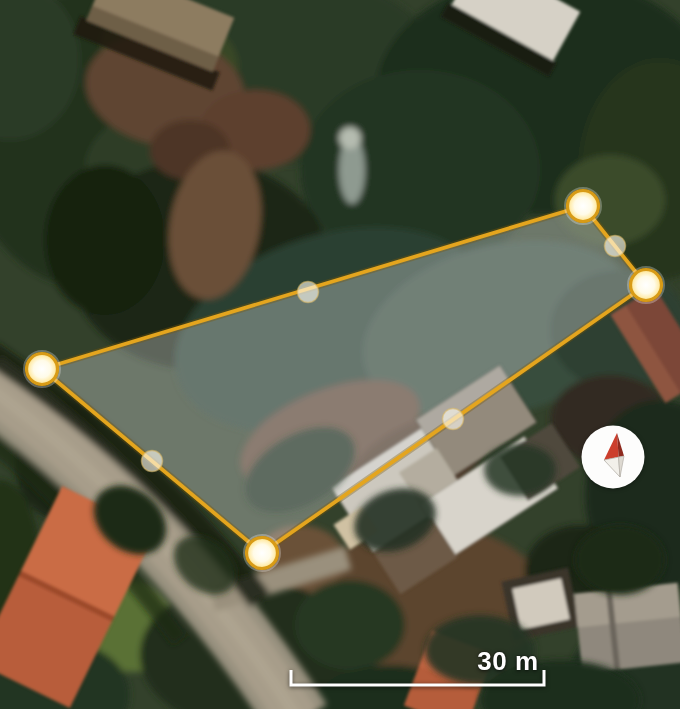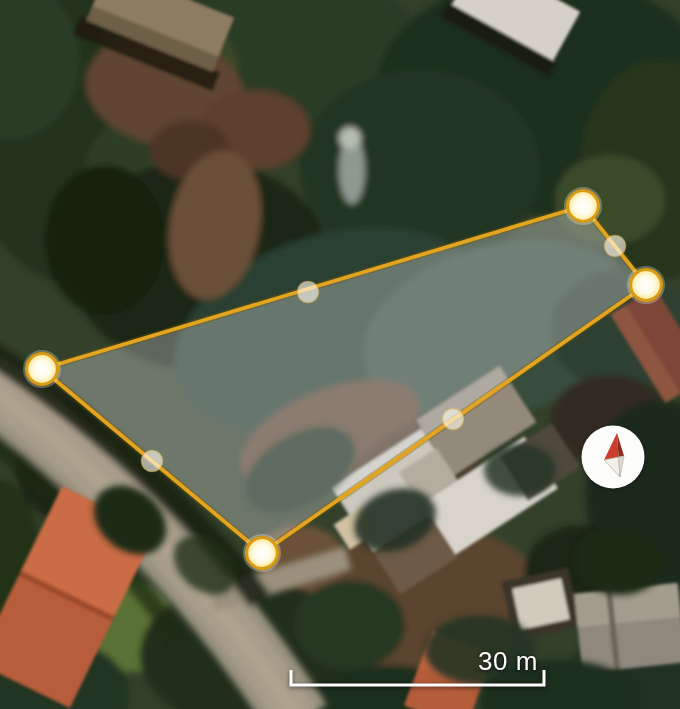--- a/index.html
+++ b/index.html
@@ -11,21 +11,21 @@
   svg{display:block;}
 
   .compass{
     position:absolute;left:580px;top:424px;width:66px;height:66px;
     filter:drop-shadow(0 1px 2px rgba(0,0,0,.35));cursor:pointer;
   }
 
   .scalebar{position:absolute;left:280px;top:645px;width:300px;height:60px;}
   .scalebar-label{
     position:absolute;left:178px;top:1px;width:100px;text-align:center;
-    color:#ffffff;font-size:26px;font-weight:400;letter-spacing:.5px;
+    color:#ffffff;font-size:26px;font-weight:700;letter-spacing:.5px;
     text-shadow:0 1px 4px rgba(0,0,0,.7),0 0 2px rgba(0,0,0,.5);
   }
 </style>
 </head>
 <body>
 
 <div class="stage">
 
   <div class="layer">
     <svg width="680" height="709" viewBox="0 0 680 709">

